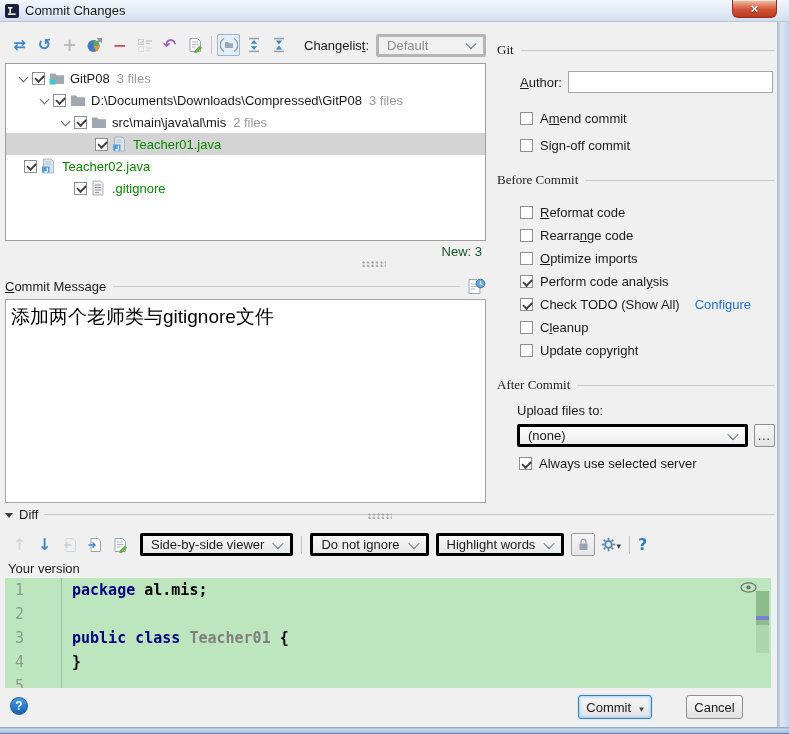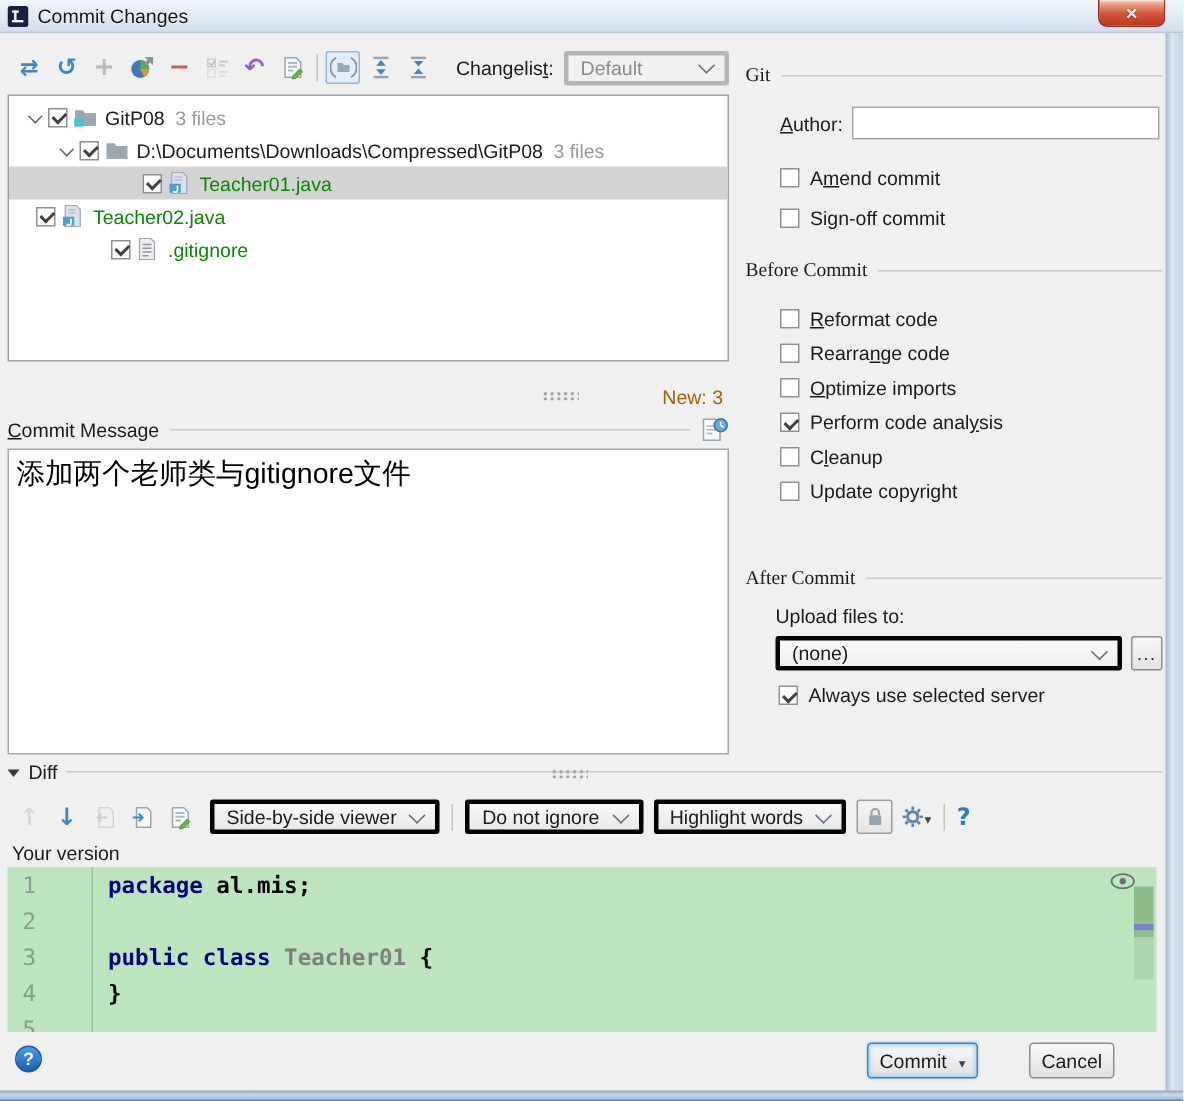--- a/index.html
+++ b/index.html
@@ -52,21 +52,21 @@
   .chev{width:6px;height:6px;border-right:1.6px solid #666;border-bottom:1.6px solid #666;
     transform:rotate(45deg);margin-top:-2px;}
   .cb{width:13px;height:13px;box-sizing:border-box;border:1px solid #8f8f8f;background:#fff;position:relative;flex:none;}
   .cb.checked::after{content:"";position:absolute;left:2px;top:2.5px;width:6.5px;height:3.5px;
     border-left:2px solid #404040;border-bottom:2px solid #404040;transform:rotate(-45deg);}
   .ticon{width:18px;margin-left:4px;flex:none;display:flex;align-items:center;}
   .tlabel{margin-left:3px;white-space:nowrap;}
   .added{color:#0a8700;}
   .tsuffix{color:#9a9a9a;margin-left:7px;}
 
-  #new-badge{position:absolute;left:5px;top:257px;width:477px;text-align:right;color:#a16207;}
+  #new-badge{position:absolute;left:5px;top:244px;width:477px;text-align:right;color:#14532d;}
   .grip{position:absolute;width:24px;height:6px;
     background-image:radial-gradient(circle at 1.5px 1.5px,#a3a3a3 1px,transparent 1.3px);
     background-size:4.5px 3.5px;}
   #grip-left{left:362px;top:261px;}
   #grip-diff{left:368px;top:513px;}
 
   .sechdr{display:flex;align-items:center;gap:7px;font-family:Liberation Serif, serif;}
   .hline{flex:1;height:1px;background:#c9c9c9;}
 
   #msg-header{position:absolute;left:5px;top:278px;width:481px;display:flex;align-items:center;gap:7px;}
@@ -246,20 +246,33 @@
         </span>
         <span class="cb checked"></span>
         <span class="ticon">
           <svg width="16" height="14">
             <path d="M1 2.5 h5.2 l1.4 1.8 H15 V13 H1 Z" fill="#9fa8b0"></path>
           </svg>
         </span>
         <span class="tlabel">D:\Documents\Downloads\Compressed\GitP08</span>
         <span class="tsuffix">3 files</span>
       </div>
+      <div class="trow" style="padding-left: 50px;">
+        <span class="expander">
+          <span class="chev"></span>
+        </span>
+        <span class="cb checked"></span>
+        <span class="ticon">
+          <svg width="16" height="14">
+            <path d="M1 2.5 h5.2 l1.4 1.8 H15 V13 H1 Z" fill="#9fa8b0"></path>
+          </svg>
+        </span>
+        <span class="tlabel">src\main\java\al\mis</span>
+        <span class="tsuffix">2 files</span>
+      </div>
       <div class="trow selected" style="padding-left: 71px;">
         <span class="expander"></span>
         <span class="cb checked"></span>
         <span class="ticon">
           <svg width="15" height="16">
             <path d="M2.5 1 h7.5 L12.5 3.5 V15 H2.5 Z" fill="#dbe3ea" stroke="#9cabb8" stroke-width="0.8"></path>
             <path d="M4.5 4 h5 M4.5 6 h5" stroke="#b6c4cf" stroke-width="1"></path>
             <rect x="1" y="8.5" width="7.5" height="6" fill="#4f9ed8"></rect>
             <path d="M6.3 9.8 v2.8 a1.4 1.4 0 0 1 -2.7.6" stroke="#fff" stroke-width="1.2" fill="none"></path>
           </svg>
@@ -342,20 +355,25 @@
           <span class="cb"></span>
           <span>Rearra<u>n</u>ge code</span>
         </div>
         <div class="optrow">
           <span class="cb"></span>
           <span><u>O</u>ptimize imports</span>
         </div>
         <div class="optrow">
           <span class="cb checked"></span>
           <span>Perform code anal<u>y</u>sis</span>
+        </div>
+        <div class="optrow">
+          <span class="cb checked"></span>
+          <span>Check TODO (Show All)</span>
+          <span class="link">Configure</span>
         </div>
         <div class="optrow">
           <span class="cb"></span>
           <span>C<u>l</u>eanup</span>
         </div>
         <div class="optrow">
           <span class="cb"></span>
           <span>Update copyright</span>
         </div>
       </div>

